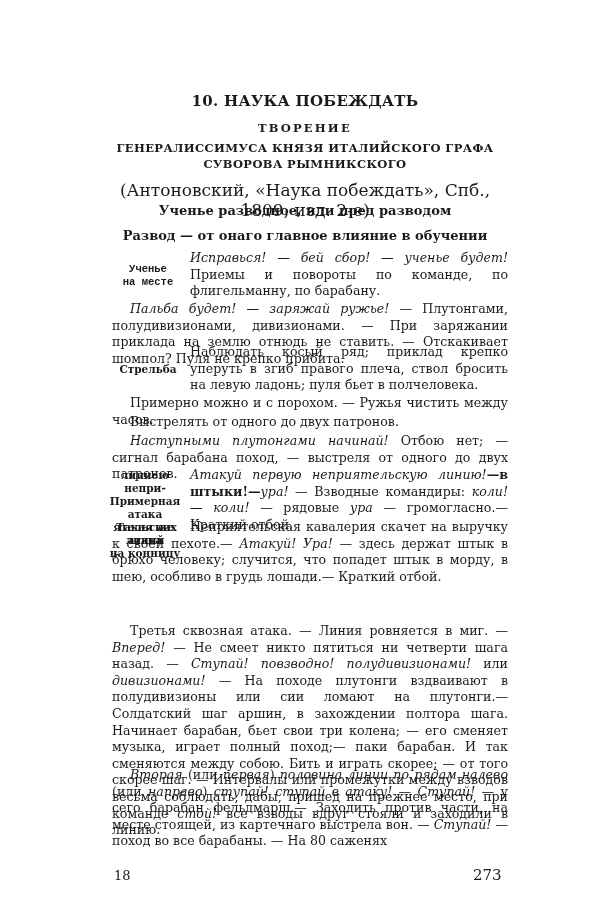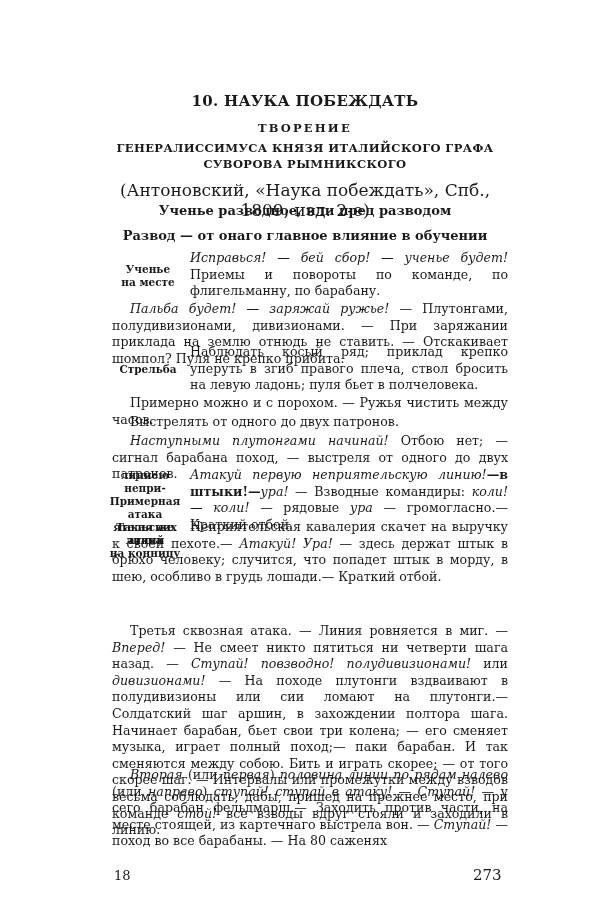--- a/index.html
+++ b/index.html
@@ -35,21 +35,21 @@
   <div class="center h-title">10. НАУКА ПОБЕЖДАТЬ</div>
   <div class="center h-sub1">ТВОРЕНИЕ</div>
   <div class="center h-sub2">
     <span class="line">ГЕНЕРАЛИССИМУСА КНЯЗЯ ИТАЛИЙСКОГО ГРАФА</span>
     <span class="line">СУВОРОВА РЫМНИКСКОГО</span>
   </div>
   <div class="center h-source">(Антоновский, «Наука побеждать», Спб., 1809, изд. 2-е)</div>
   <div class="center h-sec1">Ученье разводное, или пред разводом</div>
   <div class="center h-sec2">Развод — от онаго главное влияние в обучении</div>
 
-  <div class="side" style="top:263px;">
+  <div class="side" style="top:263px;font-family:Liberation Mono, monospace;">
     <span class="line">Ученье</span>
     <span class="line">на месте</span>
   </div>
   <div class="block withside" style="top:250px;">
     <i>Исправься! — бей сбор! — ученье будет!</i><span> Приемы и повороты по команде, по флигельманну, по барабану.</span>
   </div>
 
   <div class="block full indent" style="top:301px;">
     <i>Пальба будет! — заряжай ружье!</i><span> — Плутонгами, полудивизионами, дивизионами. — При заряжании приклада на землю отнюдь не ставить. — Отскакивает шомпол? Пуля не крепко прибита.</span>
   </div>

